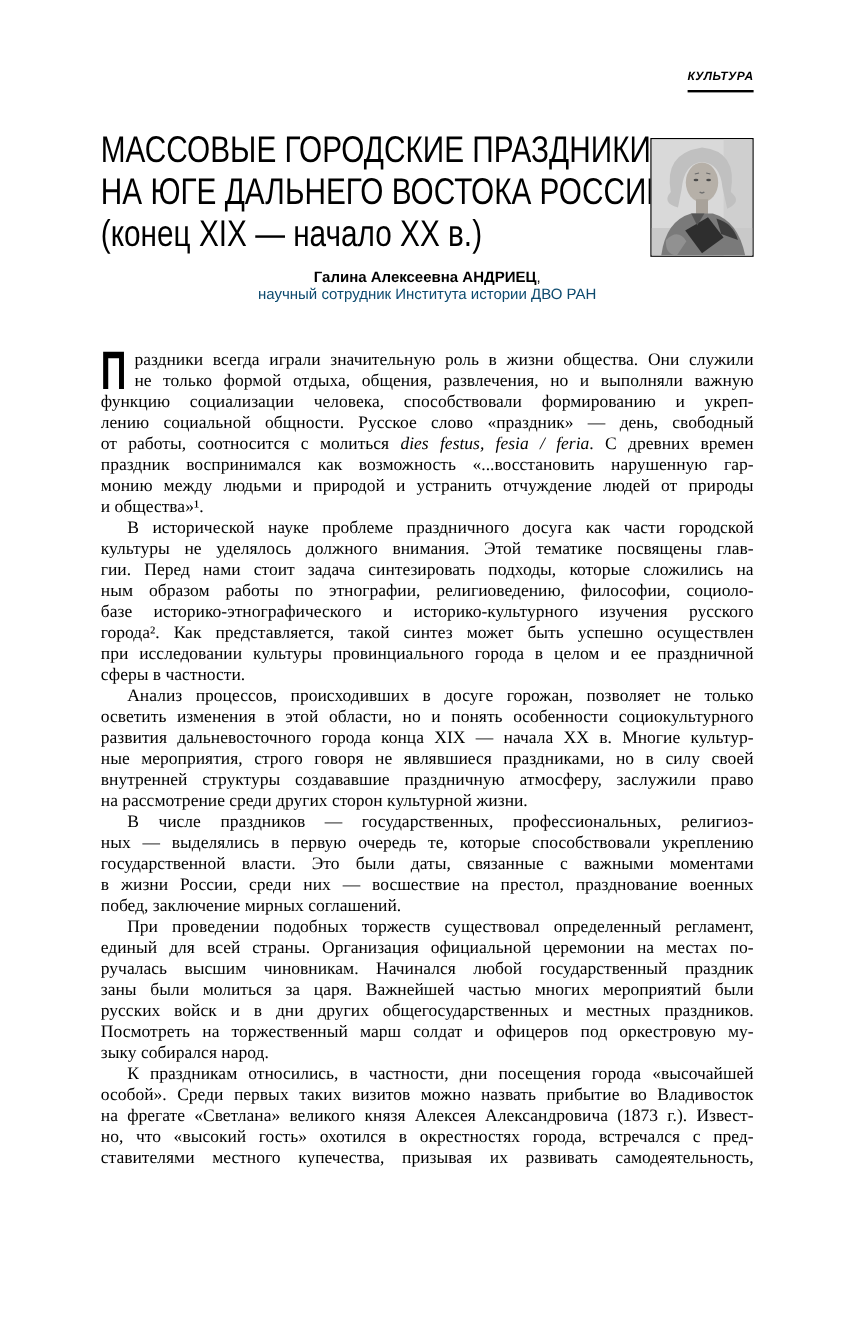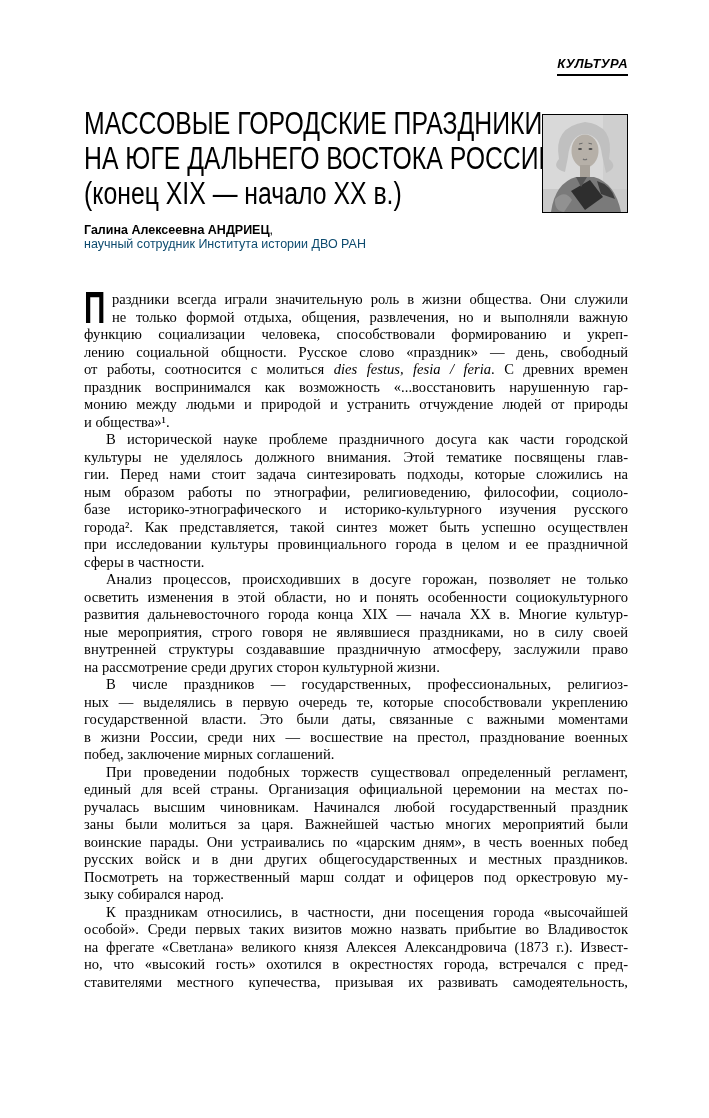--- a/index.html
+++ b/index.html
@@ -16,21 +16,21 @@
     top: 0;
     width: 544px;
   }
   
   .category-row { padding-top: 54px; text-align: right; }
   .category-label {
     display: inline-block;
     font-family: "Liberation Sans", sans-serif;
     font-weight: bold;
     font-style: italic;
-    font-size: 13px;
+    font-size: 10px;
     line-height: 14px;
     letter-spacing: 0.4px;
     color: #000;
     border-bottom: 2px solid #000;
     padding-bottom: 3px;
   }
   
   .header-row { position: relative; margin-top: 30px; height: 106px; }
   .title {
     position: absolute; left: 0; top: 0;
@@ -45,21 +45,21 @@
   .photo-frame {
     position: absolute; right: 0; top: 8px;
     width: 84px; height: 97px;
     border: 1.5px solid #000;
     background: #d8d8d8;
   }
   .photo-frame svg { display: block; }
   
   .author {
     margin-top: 12px;
-    text-align: left;
+    text-align: center;
     font-family: "Liberation Sans", sans-serif;
     font-size: 12.5px;
     line-height: 13.5px;
     color: #000;
   }
   .author-name { font-weight: bold; }
   .author-name .comma { font-weight: normal; }
   .author-affiliation { font-weight: normal; color: #0c4a6e; }
   
   .body {
@@ -176,21 +176,20 @@
           <div class="bline">ных — выделялись в первую очередь те, которые способствовали укреплению</div>
           <div class="bline">государственной власти. Это были даты, связанные с важными моментами</div>
           <div class="bline">в жизни России, среди них — восшествие на престол, празднование военных</div>
           <div class="bline last">побед, заключение мирных соглашений.</div>
         </div>
         <div class="para">
           <div class="bline indent">При проведении подобных торжеств существовал определенный регламент,</div>
           <div class="bline">единый для всей страны. Организация официальной церемонии на местах по-</div>
           <div class="bline">ручалась высшим чиновникам. Начинался любой государственный праздник</div>
           <div class="bline">заны были молиться за царя. Важнейшей частью многих мероприятий были</div>
-          <div class="bline">воинские парады. Они устраивались по «царским дням», в честь военных побед</div>
           <div class="bline">русских войск и в дни других общегосударственных и местных праздников.</div>
           <div class="bline">Посмотреть на торжественный марш солдат и офицеров под оркестровую му-</div>
           <div class="bline last">зыку собирался народ.</div>
         </div>
         <div class="para">
           <div class="bline indent">К праздникам относились, в частности, дни посещения города «высочайшей</div>
           <div class="bline">особой». Среди первых таких визитов можно назвать прибытие во Владивосток</div>
           <div class="bline">на фрегате «Светлана» великого князя Алексея Александровича (1873 г.). Извест-</div>
           <div class="bline">но, что «высокий гость» охотился в окрестностях города, встречался с пред-</div>
           <div class="bline">ставителями местного купечества, призывая их развивать самодеятельность,</div>

